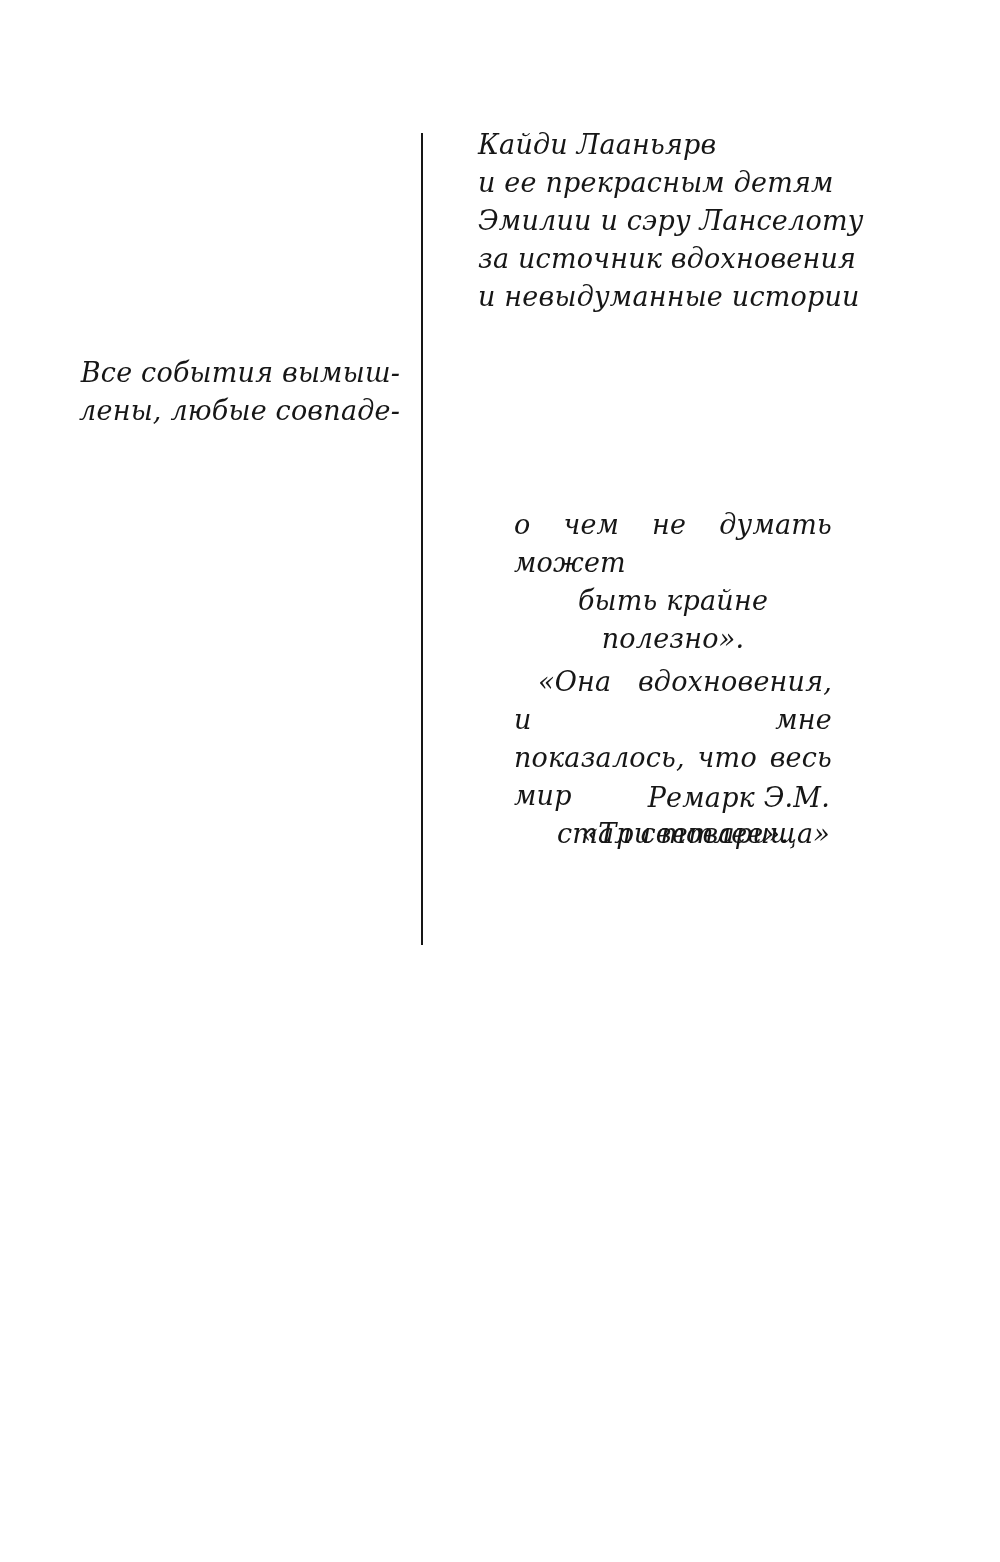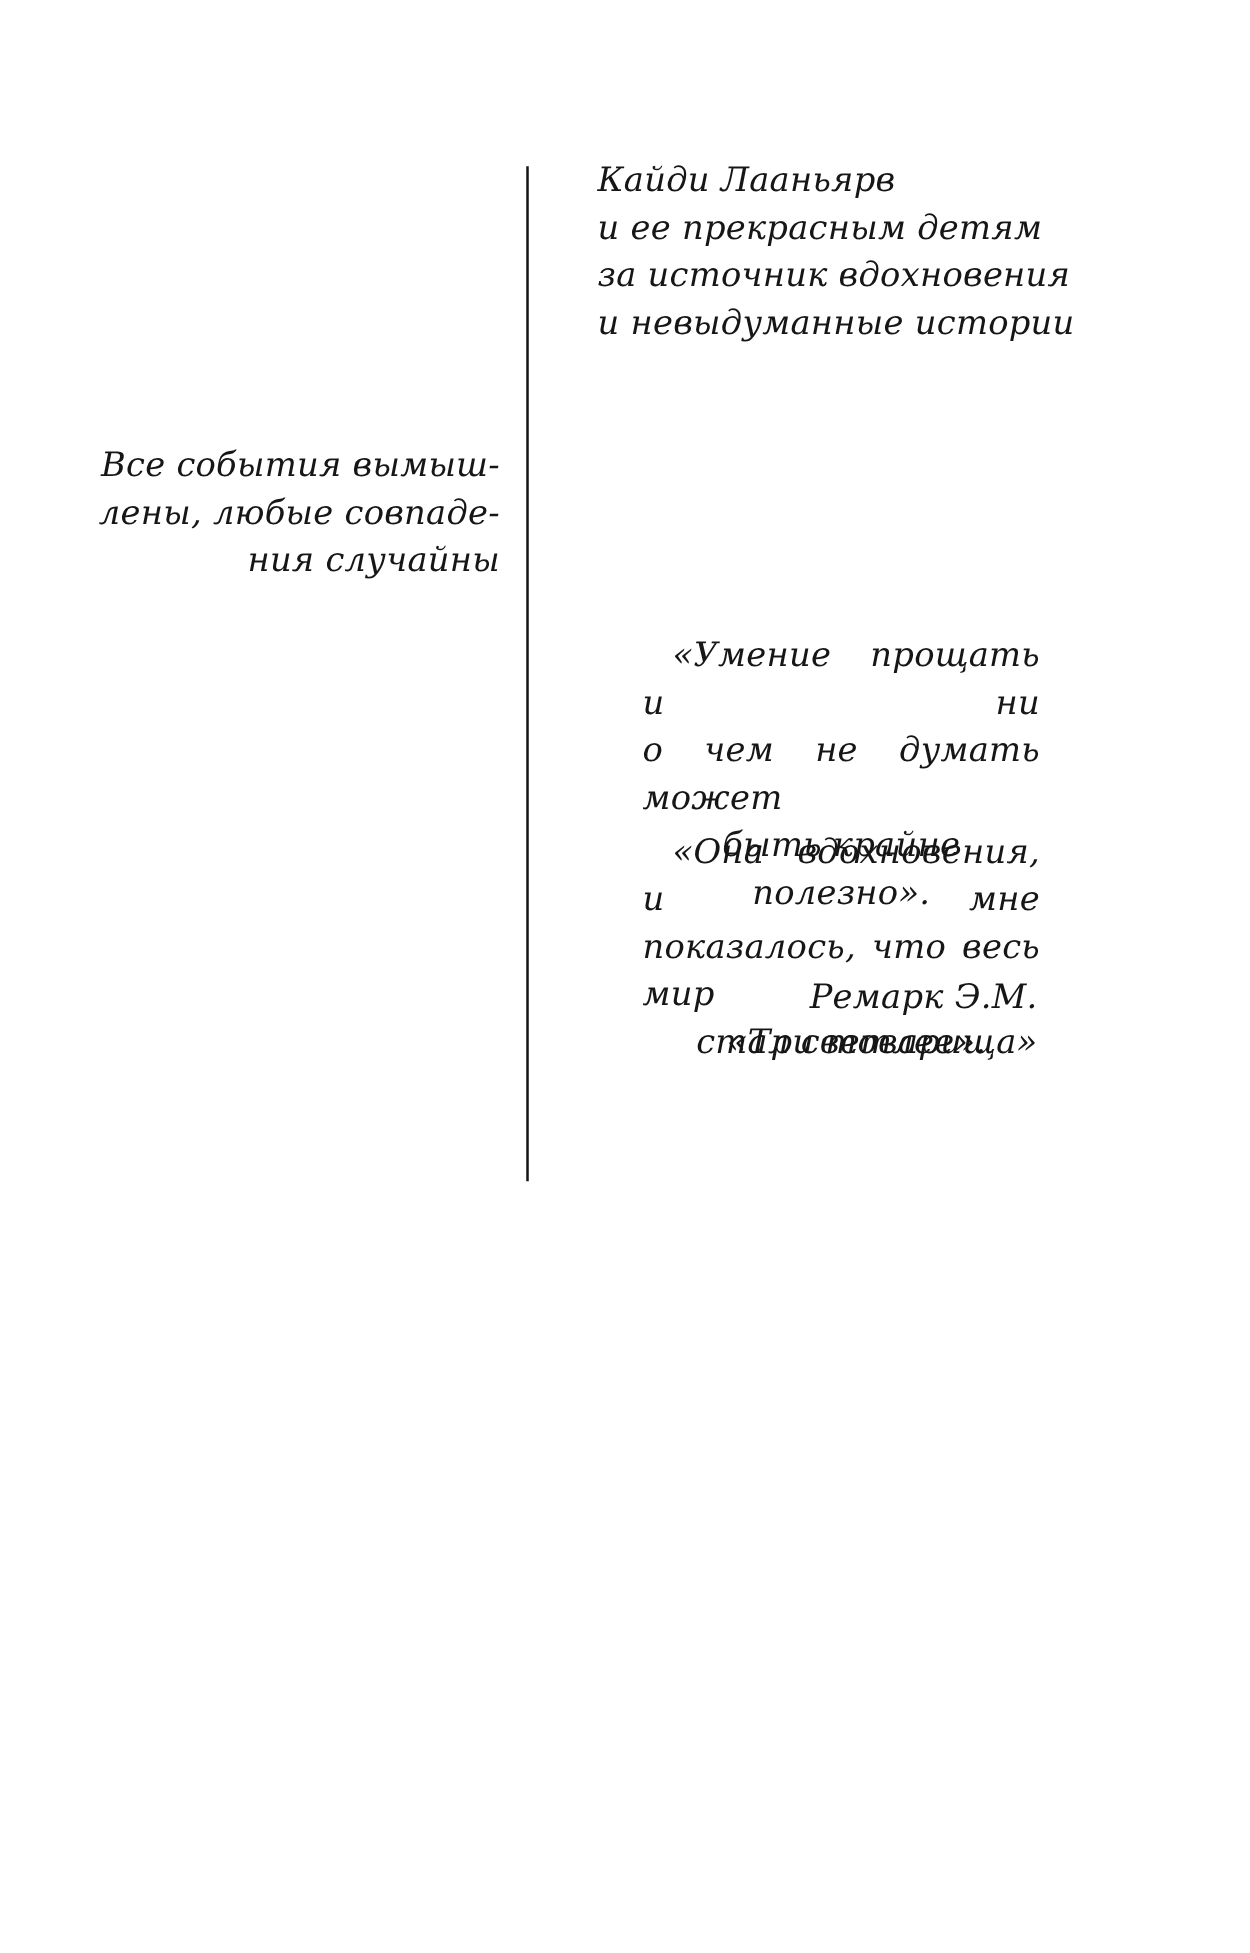--- a/index.html
+++ b/index.html
@@ -56,32 +56,31 @@
 </head>
 <body>
 
 <div class="page">
 
   <div class="vrule"></div>
 
   <div class="tblock dedication">
     <div class="line">Кайди Лааньярв</div>
     <div class="line">и ее прекрасным детям</div>
+    <div class="line">Эмилии и сэру Ланселоту</div>
     <div class="line">за источник вдохновения</div>
     <div class="line">и невыдуманные истории</div>
   </div>
 
   <div class="tblock disclaimer">
     <div class="line">Все события вымыш-</div>
     <div class="line">лены, любые совпаде-</div>
-    <div class="line">ния случайны</div>
   </div>
 
   <div class="tblock quote quote-1">
-    <div class="line just first">«Умение прощать и ни</div>
     <div class="line just">о чем не думать может</div>
     <div class="line last">быть крайне полезно».</div>
   </div>
 
   <div class="tblock quote quote-2">
     <div class="line just first">«Она вдохновения, и мне</div>
     <div class="line just">показалось, что весь мир</div>
     <div class="line last">стал светлее».</div>
   </div>
 

